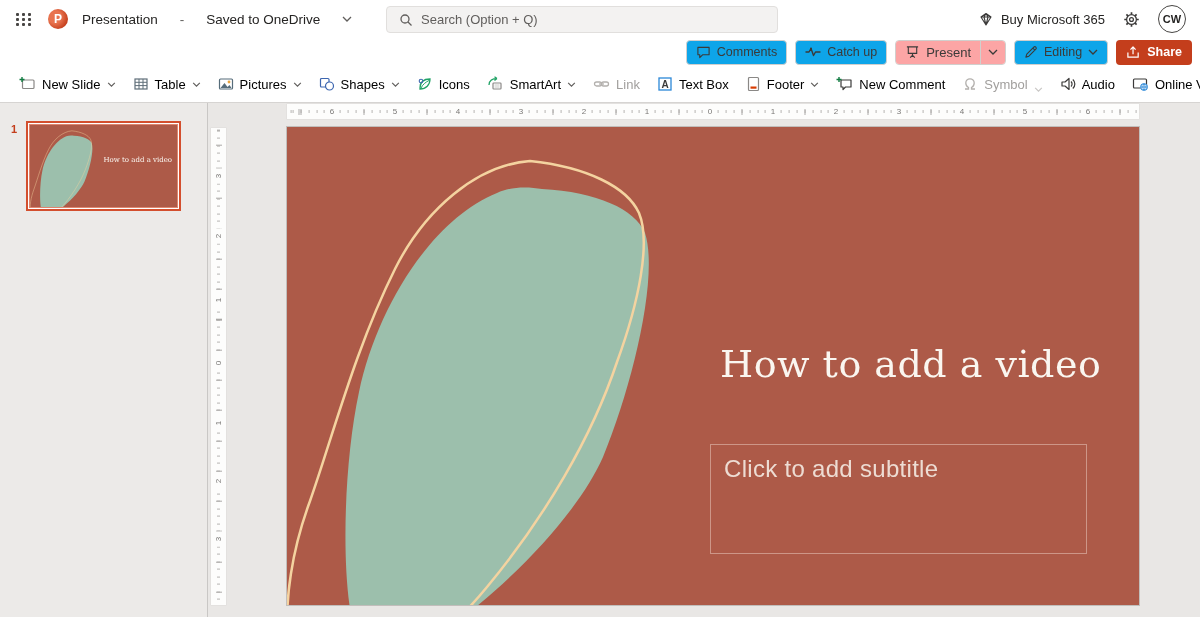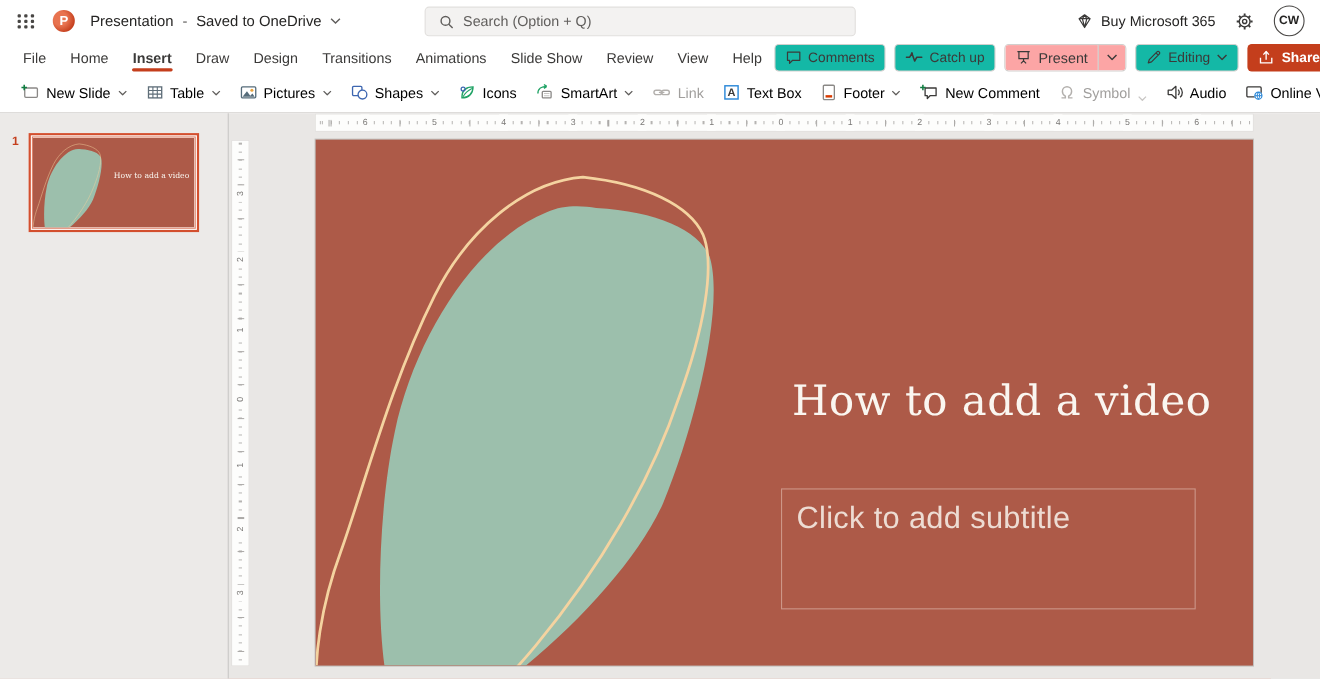--- a/index.html
+++ b/index.html
@@ -7,36 +7,36 @@
   body{font-family:"Liberation Sans",sans-serif;color:#3b3a39;background:#fff;font-size:13px;-webkit-font-smoothing:antialiased;}
   .chev{display:inline-block;flex:0 0 auto;}
   svg{display:block;}
 
   
   .topbar{height:38px;display:flex;align-items:center;background:#fff;padding:0 14px;position:relative;}
   .tb-left{display:flex;align-items:center;gap:14px;}
   .waffle{display:grid;grid-template-columns:repeat(3,4px);grid-gap:2px;cursor:pointer;padding:2px;}
   .waffle i{width:3px;height:3px;background:#484644;border-radius:1px;}
   .ppt-logo{width:20px;height:20px;border-radius:50%;background:radial-gradient(circle at 35% 40%,#e8734f 0 35%,#c43e1c 75%,#a33517);color:#fff;font-weight:bold;font-size:12px;display:flex;align-items:center;justify-content:center;}
-  .doc-title{display:flex;align-items:center;gap:8px;font-size:13.5px;color:#252423;}
+  .doc-title{display:flex;align-items:center;gap:22px;font-size:13.5px;color:#252423;}
   .doc-title .dash{color:#605e5c;}
   .search{position:absolute;left:386px;top:6px;width:392px;height:27px;background:#f3f2f1;border:1px solid #e1dfdd;border-radius:4px;display:flex;align-items:center;gap:8px;padding:0 12px;color:#605e5c;cursor:text;}
   .tb-right{margin-left:auto;display:flex;align-items:center;gap:18px;}
   .buy{display:flex;align-items:flex-end;gap:7px;font-size:13px;color:#252423;cursor:pointer;}
   .gearbtn{cursor:pointer;}
   .avatar{width:28px;height:28px;border-radius:50%;border:1.5px solid #484644;display:flex;align-items:center;justify-content:center;font-size:11px;font-weight:bold;color:#252423;background:#fff;cursor:pointer;}
 
   
   .menubar{height:28px;display:flex;align-items:center;background:#fff;padding:0 8px 0 10px;}
   .tabs{display:flex;align-items:center;height:100%;}
   .tab{position:relative;padding:0 11px;height:100%;display:flex;align-items:center;color:#3b3a39;cursor:pointer;white-space:nowrap;}
   .tab.active{font-weight:bold;}
   .tab.active::after{content:"";position:absolute;left:10px;right:10px;bottom:1px;height:3px;border-radius:2px;background:#c43e1c;}
   .mb-actions{margin-left:auto;display:flex;align-items:center;gap:8px;}
-  .btn{display:flex;align-items:center;gap:6px;height:25px;padding:0 9px;border:1px solid #d1cfcd;border-radius:4px;background:#14b8a6;font-size:12.5px;color:#3b3a39;cursor:pointer;white-space:nowrap;}
+  .btn{display:flex;align-items:center;gap:6px;height:25px;padding:0 9px;border:1px solid #d1cfcd;border-radius:4px;background:#0ea5e9;font-size:12.5px;color:#3b3a39;cursor:pointer;white-space:nowrap;}
   .split{display:flex;align-items:stretch;border:1px solid #d1cfcd;border-radius:4px;overflow:hidden;height:25px;}
   .split .seg{display:flex;align-items:center;gap:6px;padding:0 9px;cursor:pointer;background:#fca5a5;}
   .split .seg+.seg{border-left:1px solid #d1cfcd;padding:0 7px;}
   .btn-share{display:flex;align-items:center;gap:6px;height:25px;padding:0 10px;border-radius:4px;background:#c43e1c;color:#fff;font-weight:bold;font-size:12.5px;cursor:pointer;}
 
   
   .ribbon{height:37px;display:flex;align-items:center;background:#fff;border-bottom:1px solid #d6d4d2;padding:0 10px 0 12px;gap:3px;}
   .ritem{display:flex;align-items:center;gap:6px;padding:4px 7px;border-radius:3px;cursor:pointer;white-space:nowrap;color:#000000;}
   .ritem .chev{color:#605e5c;}
   .ritem.disabled{color:#a19f9d;cursor:default;align-items:flex-end;}
@@ -59,21 +59,21 @@
   .tkh-mid{position:absolute;left:0;right:0;top:4.5px;height:6px;background:repeating-linear-gradient(90deg,#aba9a7 0 1px,transparent 1px 31.5px);background-position:13.5px 0;}
   .tkv-minor{position:absolute;top:0;bottom:0;left:6px;width:3px;background:repeating-linear-gradient(0deg,#b6b4b2 0 1px,transparent 1px 7.56px);background-position:0 2.6px;}
   .tkv-mid{position:absolute;top:0;bottom:0;left:4.5px;width:6px;background:repeating-linear-gradient(0deg,#aba9a7 0 1px,transparent 1px 30.25px);background-position:0 17.7px;}
   .ruler-h .num{position:absolute;top:0;height:15px;line-height:15px;transform:translateX(-50%);font-size:8px;color:#797775;background:#fdfdfc;padding:0 2px;}
   .ruler-v .num{position:absolute;left:0;width:15px;text-align:center;transform:translateY(-50%) rotate(-90deg);font-size:8px;color:#797775;background:#fdfdfc;}
 
   .slide{position:absolute;left:79px;top:24px;width:852px;height:478px;background:#ad5a48;box-shadow:0 0 0 1px rgba(120,115,110,.35);overflow:hidden;cursor:default;}
   .slide .art{position:absolute;inset:0;width:100%;height:100%;}
   .slide-title{position:absolute;left:433px;top:215px;font-family:"DejaVu Serif",serif;font-weight:normal;font-size:38px;color:#faf6f0;white-space:nowrap;letter-spacing:.5px;}
   .subtitle-box{position:absolute;left:423px;top:317px;width:377px;height:110px;border:1px solid rgba(245,225,215,.45);padding:10px 13px;cursor:text;}
-  .subtitle-box span{font-size:28px;color:#eddcd3;letter-spacing:.3px;}
+  .subtitle-box span{font-size:24px;color:#eddcd3;letter-spacing:.3px;}
   .hidden-defs{position:absolute;width:0;height:0;}
 </style>
 </head>
 <body>
 
 <svg class="hidden-defs" aria-hidden="true">
   <symbol id="slide-art" viewBox="0 0 852 478" preserveAspectRatio="none">
     <rect width="852" height="478" fill="#ad5a48"></rect>
     <path d="M255 62 C310 65 348 82 358 106 C372 150 345 260 316 330 C295 378 240 440 180 487 C150 512 88 516 64 488 C54 430 58 330 72 265 C90 180 145 92 210 66 C225 59 242 60 255 62 Z" fill="#9cbfac"></path>
     <path d="M243 34 C300 40 340 60 352 86 C364 115 352 175 330 235 C305 310 258 390 200 460 C172 494 140 522 110 542 C62 574 12 566 2 520 C-4 474 6 420 23 374 C45 312 68 222 108 142 C138 82 190 38 243 34 Z" fill="none" stroke="#f4d3a0" stroke-width="2.5"></path>
@@ -129,33 +129,20 @@
             <circle cx="8" cy="8" r="1.8" fill="none" stroke="#3b3a39" stroke-width="1.2"></circle>
           </svg>
       </div>
       <div class="avatar">
         <span>CW</span>
       </div>
     </div>
   </header>
 
   <nav class="menubar">
-    <div class="tabs">
-      <div class="tab">File</div>
-      <div class="tab">Home</div>
-      <div class="tab active">Insert</div>
-      <div class="tab">Draw</div>
-      <div class="tab">Design</div>
-      <div class="tab">Transitions</div>
-      <div class="tab">Animations</div>
-      <div class="tab">Slide Show</div>
-      <div class="tab">Review</div>
-      <div class="tab">View</div>
-      <div class="tab">Help</div>
-    </div>
     <div class="mb-actions">
       <div class="btn">
         <svg width="15" height="14" viewBox="0 0 16 15">
             <path d="M2 2.5 h12 v8 h-7 l-3 3 v-3 h-2 Z" fill="none" stroke="#3b3a39" stroke-width="1.2" stroke-linejoin="round"></path>
           </svg>
         <span>Comments</span>
       </div>
       <div class="btn">
         <svg width="16" height="12" viewBox="0 0 16 12">
             <path d="M1 6 H4 L6 2.5 L8.5 9.5 L10.5 6 H15" fill="none" stroke="#3b3a39" stroke-width="1.4" stroke-linejoin="round" stroke-linecap="round"></path>

